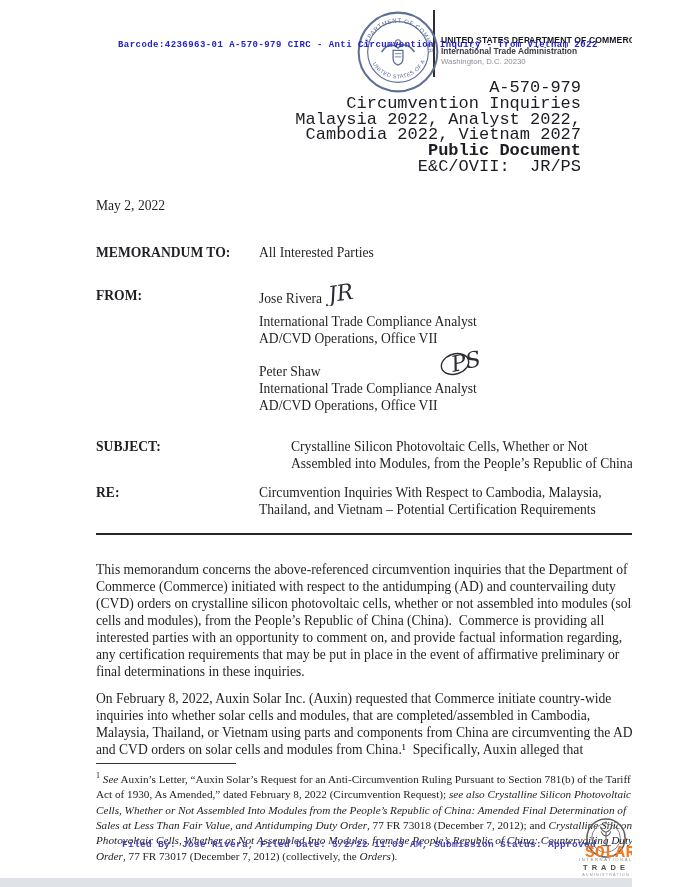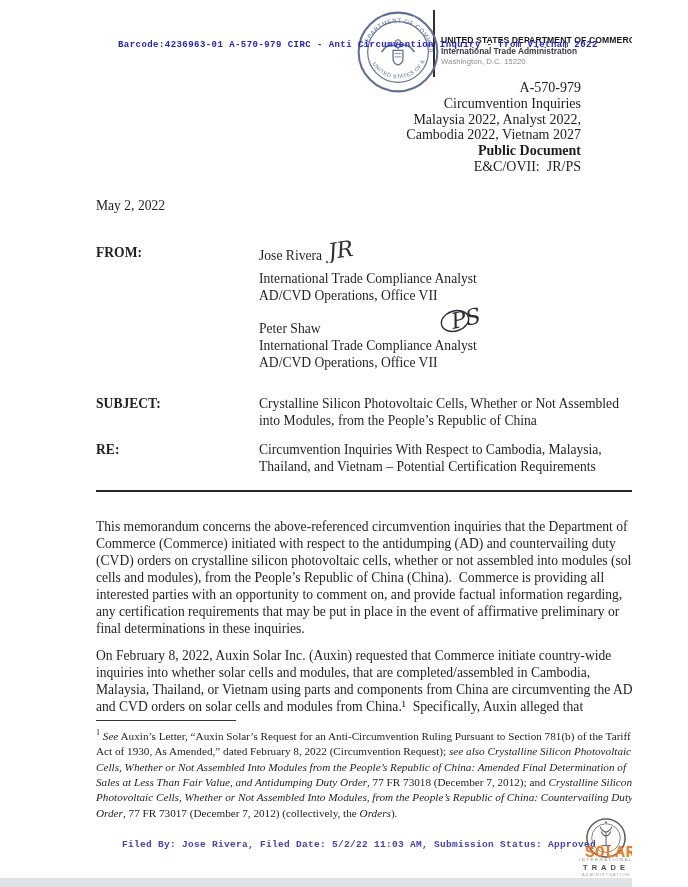--- a/index.html
+++ b/index.html
@@ -18,33 +18,33 @@
   }
   .doc-seal { position:absolute; left:357px; top:11px; width:82px; height:82px; z-index:1; }
   .header-divider { position:absolute; left:433px; top:10px; height:67px; width:0;
     border-left:2px solid #2e2e36; }
   .agency-block { position:absolute; left:441px; top:35px; font-family:"Liberation Sans", sans-serif; }
   .agency-name { font-size:8.6px; font-weight:bold; color:#16161e; letter-spacing:0.1px; white-space:nowrap; }
   .agency-sub  { font-size:8.4px; font-weight:bold; color:#3c3c46; margin-top:1px; }
   .agency-addr { font-size:7.8px; color:#8c8c96; margin-top:1px; }
 
   .case-block { position:absolute; right:51px; top:80px; text-align:right;
-    font-size:14px; line-height:15.8px; color:#1c1c24; }
+    font-size:17px; line-height:15.8px; color:#1c1c24;font-family:Liberation Mono, monospace; }
   .case-line { white-space:pre-wrap; }
   .case-line.bold { font-weight:bold; }
 
   
   .content { position:absolute; left:96px; top:198px; width:546px; }
   .date-line { font-size:13.6px; margin-bottom:30px; }
 
   .memo-row { display:grid; grid-template-columns:163px 1fr; font-size:13.6px; line-height:17px; }
   .memo-label { font-weight:bold; }
   .memo-row.to { margin-bottom:26px; }
   .memo-row.from { margin-bottom:24px; }
-  .memo-row.subject { margin-bottom:12px; }
+  .memo-row.subject { margin-bottom:12px;gap:32px; }
   .from-block-gap { height:16px; }
   .sig-line { position:relative; white-space:nowrap; }
   .sig-jr { display:inline-block; vertical-align:middle; margin-left:4px; transform:translateY(-7px); }
   .sig-ps { position:absolute; left:178px; top:-17px; }
   .sig-text { font-family:"DejaVu Serif", serif; font-style:italic; fill:#2c2c34; }
 
   .rule { border:none; border-top:2px solid #26262c; margin-top:15px; }
 
   .body-para { font-size:13.6px; line-height:17px; white-space:pre-wrap; }
   .para1 { margin-top:26px; }
@@ -99,35 +99,39 @@
     <path d="M44,48 h12 v10 q0,6 -6,8 q-6,-2 -6,-8 z" fill="none" stroke="#5f6f96" stroke-width="1.6"></path>
     <line x1="46" y1="52" x2="54" y2="52" stroke="#5f6f96" stroke-width="1"></line>
     <line x1="46" y1="56" x2="54" y2="56" stroke="#5f6f96" stroke-width="1"></line>
   </svg>
 
   <div class="header-divider"></div>
 
   <div class="agency-block">
     <div class="agency-name">UNITED STATES DEPARTMENT OF COMMERCE</div>
     <div class="agency-sub">International Trade Administration</div>
-    <div class="agency-addr">Washington, D.C.  15220</div>
+    <div class="agency-addr">Washington, D.C.  20230</div>
   </div>
 
   <div class="case-block">
     <div class="case-line">A-570-979</div>
     <div class="case-line">Circumvention Inquiries</div>
     <div class="case-line">Malaysia 2022, Analyst 2022,</div>
     <div class="case-line">Cambodia 2022, Vietnam 2027</div>
     <div class="case-line bold">Public Document</div>
     <div class="case-line">E&amp;C/OVII:  JR/PS</div>
   </div>
 
   <div class="content">
     <div class="date-line">May 2, 2022</div>
 
+    <div class="memo-row to">
+      <div class="memo-label">MEMORANDUM TO:</div>
+      <div>All Interested Parties</div>
+    </div>
 
     <div class="memo-row from">
       <div class="memo-label">FROM:</div>
       <div>
         <div class="sig-line">
           <span>Jose Rivera</span><svg class="sig-jr" width="36" height="26" viewBox="0 0 36 26">
               <text class="sig-text" x="2" y="20" font-size="22" transform="rotate(-8 18 13)">JR</text>
             </svg>
         </div>
         <div>International Trade Compliance Analyst</div>

